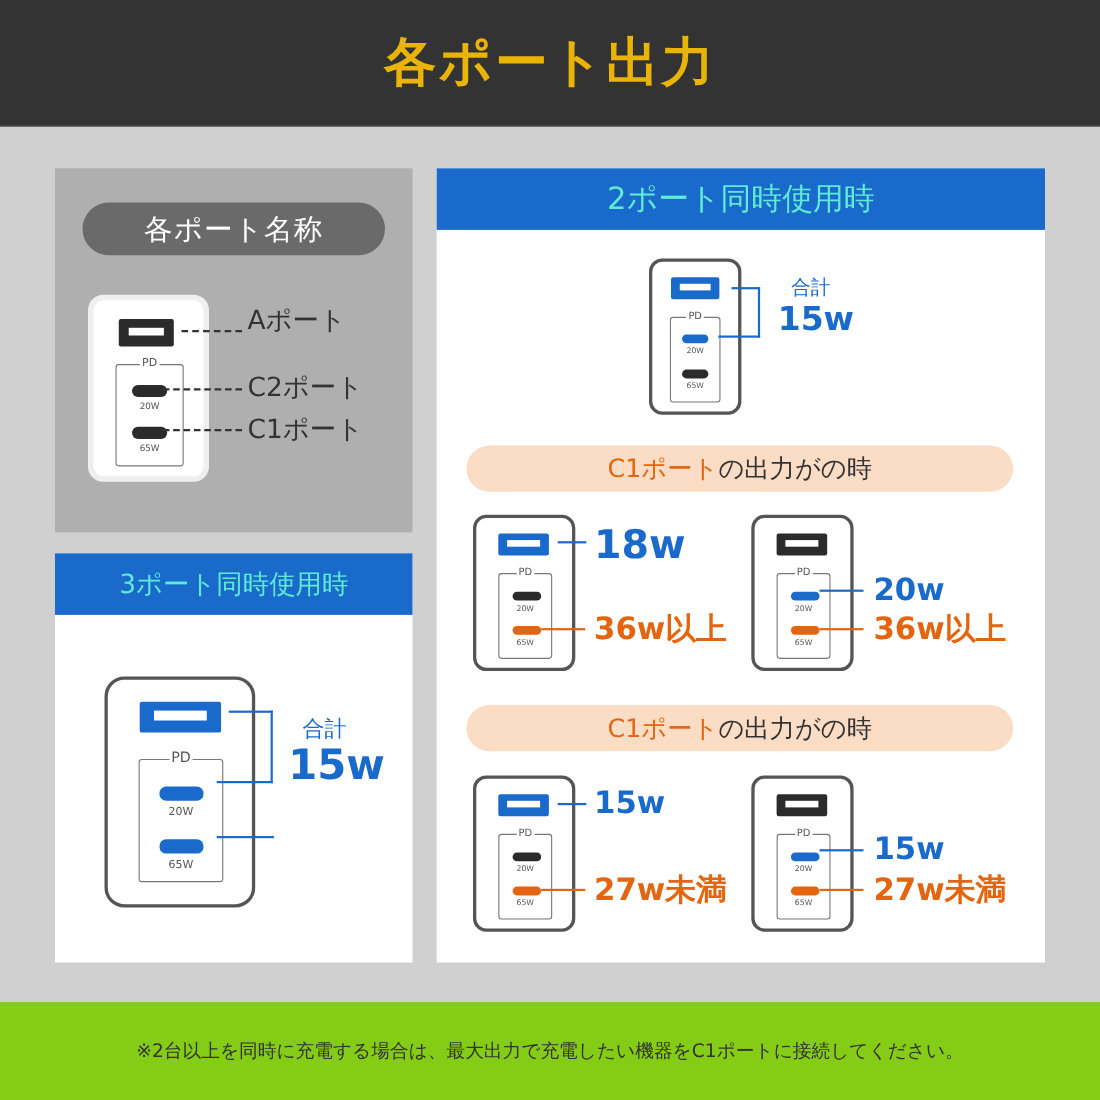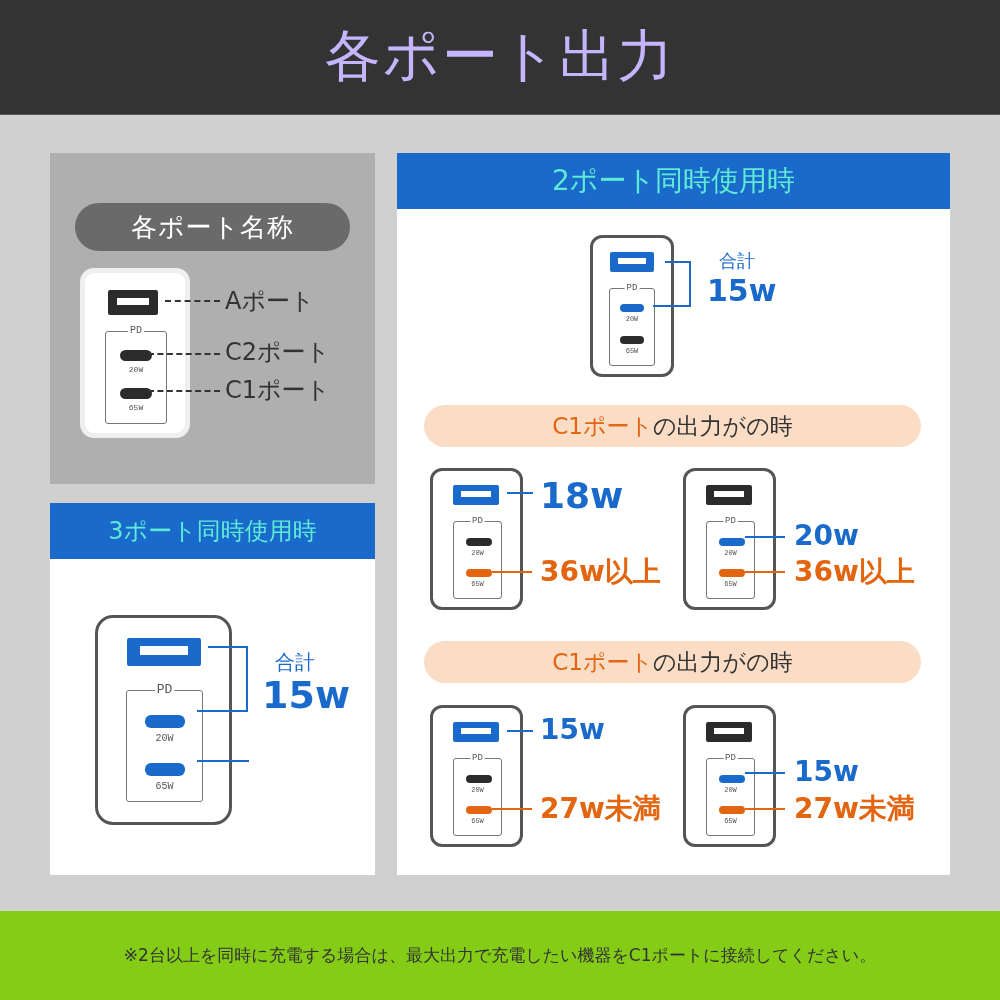--- a/index.html
+++ b/index.html
@@ -1,32 +1,32 @@
 <!DOCTYPE html>
 <html><head>
 <meta charset="utf-8">
 <style>
   * { box-sizing: border-box; margin: 0; padding: 0; }
   body { width: 1000px; height: 1000px; background: #d0d0d0; font-family: "DejaVu Sans", sans-serif; position: relative; overflow: hidden; }
   .header { position: absolute; left: 0; top: 0; width: 1000px; height: 115px; background: #333333; border-bottom: 1px solid #555; display: flex; align-items: center; justify-content: center; }
-  .header h1 { color: #c4b5fd; font-size: 56px; font-weight: normal; letter-spacing: 2px; }
+  .header h1 { color: #eab308; font-size: 48px; font-weight: bold; letter-spacing: 2px; }
   .abs { position: absolute; }
 
   .names-panel { left: 50px; top: 153px; width: 325px; height: 331px; background: #afafaf; }
-  .pill-dark { position: absolute; left: 25px; top: 50px; width: 275px; height: 48px; border-radius: 24px; background: #6a6a6a; color: #fff; font-size: 26px; display: flex; align-items: center; justify-content: center; letter-spacing: 1px; }
+  .pill-dark { position: absolute; left: 25px; top: 31px; width: 275px; height: 48px; border-radius: 24px; background: #6a6a6a; color: #fff; font-size: 26px; display: flex; align-items: center; justify-content: center; letter-spacing: 1px; }
 
   .panel-white { background: #fff; }
   .blue-head { background: #1a6acb; color: #5eead4; display: flex; align-items: center; justify-content: center; }
 
   
   .charger { position: absolute; border: 3px solid #555; border-radius: 14px; background: #fff; }
   .charger.light { border: 5px solid #efefef; border-radius: 14px; }
   .usb-a { position: absolute; border-radius: 2px; }
   .usb-a::after { content: ""; position: absolute; left: 18%; right: 18%; top: 30%; height: 30%; background: #fff; }
-  .pd-box { position: absolute; border: 1px solid #777; border-radius: 3px; font-family: Liberation Mono, monospace; }
+  .pd-box { position: absolute; border: 1px solid #777; border-radius: 3px; }
   .pd-label { position: absolute; top: -8px; left: 50%; transform: translateX(-50%); background: #fff; padding: 0 2px; font-size: 10px; color: #555; line-height: 14px; }
   .usb-c { position: absolute; border-radius: 6px; }
   .watt { position: absolute; font-size: 8px; color: #555; width: 100%; text-align: center; left: 0; }
 
   .blue { color: #1a6acb; } .orange { color: #e3650f; }
   .bg-blue { background: #1a6acb; } .bg-orange { background: #e3650f; } .bg-dark { background: #2b2b2b; }
   .line { position: absolute; height: 2px; }
   .vline { position: absolute; width: 2px; }
   .dash { position: absolute; height: 0; border-top: 2px dashed #333; }
   .port-name { position: absolute; font-size: 24px; color: #333; }
@@ -48,21 +48,21 @@
     <div class="usb-a bg-dark" style="left:23px; top:17px; width:50px; height:25px;"></div>
     <div class="pd-box" style="left:20px; top:58px; width:62px; height:93px;">
       <span class="pd-label">PD</span>
       <div class="usb-c bg-dark" style="left:14px; top:18px; width:32px; height:11px;"></div>
       <div class="watt" style="top:33px;">20W</div>
       <div class="usb-c bg-dark" style="left:14px; top:56px; width:32px; height:11px;"></div>
       <div class="watt" style="top:71px;">65W</div>
     </div>
   </div>
   <div class="dash" style="left:115px; top:147px; width:55px;"></div>
-  <div class="port-name" style="left:175px; top:132px;">Aポート</div>
+  <div class="port-name" style="left:175px; top:122px;">Aポート</div>
   <div class="dash" style="left:98px; top:200px; width:72px;"></div>
   <div class="port-name" style="left:175px; top:183px;">C2ポート</div>
   <div class="dash" style="left:98px; top:237px; width:72px;"></div>
   <div class="port-name" style="left:175px; top:221px;">C1ポート</div>
 </div>
 
 <div class="abs panel-white" style="left:50px; top:503px; width:325px; height:372px;">
   <div class="blue-head" style="height:56px; font-size:24px;">3ポート同時使用時</div>
   <div class="charger" style="left:45px; top:112px; width:137px; height:210px; border-radius:18px;">
     <div class="usb-a bg-blue" style="left:29px; top:20px; width:74px; height:28px;"></div>

